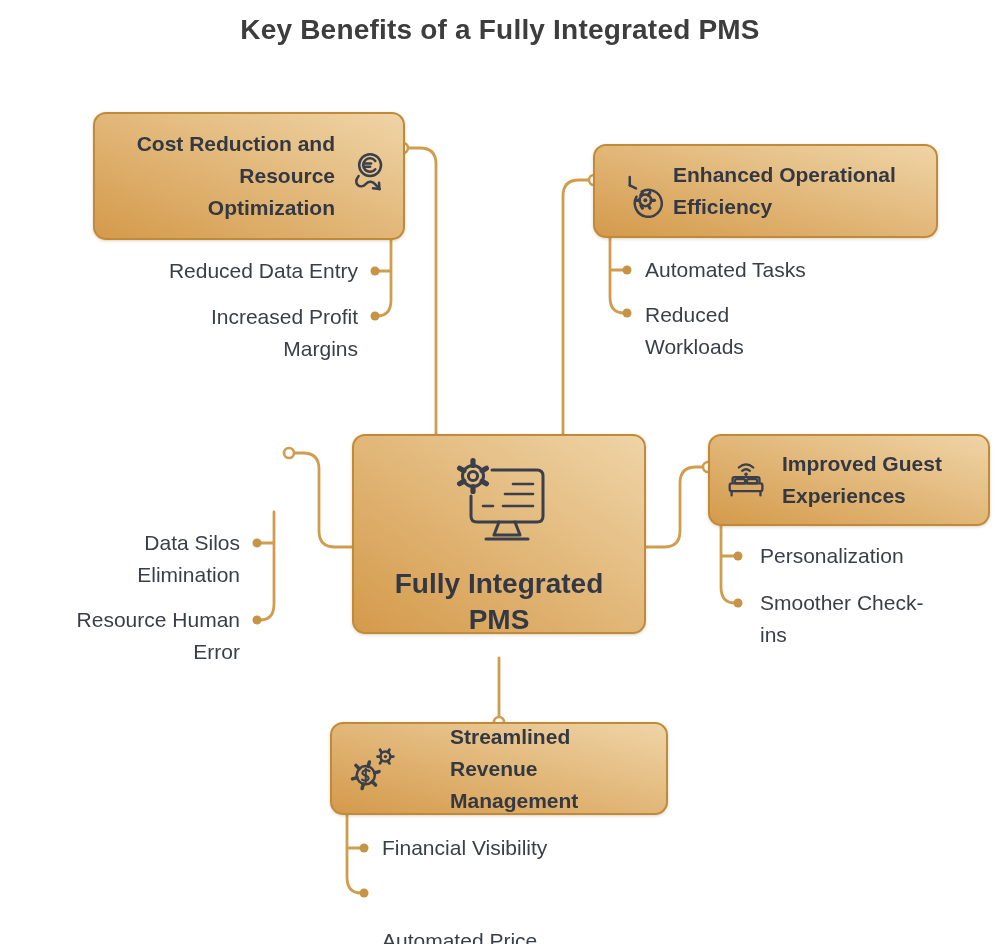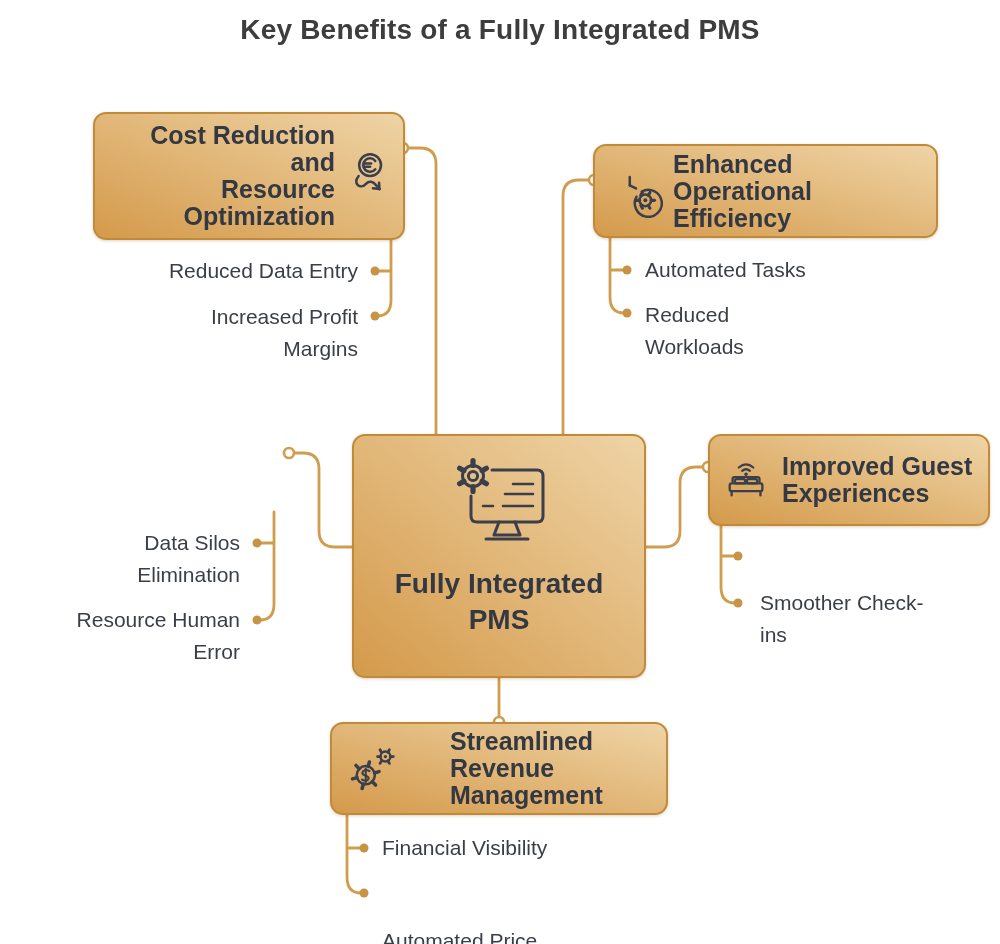--- a/index.html
+++ b/index.html
@@ -13,21 +13,21 @@
   }
   #connector-layer{position:absolute;left:0;top:0;z-index:0;}
   .node{
     position:absolute;z-index:1;box-sizing:border-box;
     border:2px solid #c08a38;border-radius:13px;
     background:linear-gradient(to top right,#d49a4b,#efd4a6);
     display:flex;align-items:center;
     box-shadow:0 1px 3px rgba(120,80,20,.25);
   }
   .node .ttl{
-    font-weight:bold;font-size:25px;line-height:27px;color:#343842;
+    font-weight:bold;font-size:21px;line-height:32px;color:#343842;
     white-space:pre-line;
   }
   .node svg{flex-shrink:0;display:block;}
   .t-right{flex-direction:row;justify-content:flex-end;text-align:right;gap:8px;}
   .t-left{flex-direction:row;justify-content:flex-start;text-align:left;gap:10px;}
   #node-center{
     flex-direction:column;justify-content:flex-start;text-align:center;
     padding-top:18px;gap:8px;
   }
   #node-center .ttl{font-size:28px;line-height:36px;}
@@ -72,21 +72,21 @@
     </g>
     <g fill="#ffffff" stroke="#d09d4e" stroke-width="2.6">
       <circle cx="403" cy="148" r="5"></circle>
       <circle cx="594" cy="180" r="5"></circle>
       <circle cx="289" cy="453" r="5"></circle>
       <circle cx="708" cy="467" r="5"></circle>
       <circle cx="499" cy="722" r="5"></circle>
     </g>
   </svg>
 
-  <div id="node-center" class="node" style="left:352px;top:434px;width:294px;height:244px;">
+  <div id="node-center" class="node" style="left:352px;top:434px;width:294px;height:200px;">
     <svg class="icon" width="126" height="104" viewBox="0 0 126 104">
 
       <g stroke-width="3">
         <path d="M56 16 H101 Q107 16 107 22 V62 Q107 68 101 68 H41 Q35 68 35 62 V42"></path>
         <path d="M63 68 L58 81 H84 L79 68"></path>
         <path d="M50 85 H92"></path>
       </g>
       <g stroke-width="2.6">
         <path d="M77 30 H97"></path>
         <path d="M69 40 H97"></path>
@@ -165,20 +165,21 @@
       <path d="M11 25 V22 Q11 20 13 20 H37 Q39 20 39 22 V25"></path>
       <rect x="13.5" y="22" width="10.5" height="4.5" rx="1.5"></rect>
       <rect x="26" y="22" width="10.5" height="4.5" rx="1.5"></rect>
       <rect x="8" y="26.5" width="34" height="8" rx="2"></rect>
       <path d="M10 34.5 V39"></path>
         <path d="M40 34.5 V39"></path>
     </svg>
     <div class="ttl">Improved Guest
 Experiences</div>
   </div>
+  <div class="sub" style="left:760px;top:540px;">Personalization</div>
   <div class="sub" style="left:760px;top:587px;">Smoother Check-
 ins</div>
 
   <div class="node t-left" style="left:330px;top:722px;width:338px;height:93px;padding:0 12px;gap:48px;">
     <svg class="icon" width="58" height="52" viewBox="0 0 56 50" stroke-width="2.4">
       <circle cx="21" cy="31" r="8.8"></circle>
       <g stroke-width="3.4">
         <path d="M29.5 28.7 L33.8 27.5"></path>
           <path d="M12.5 33.3 L8.2 34.5"></path>
         <path d="M23.3 22.5 L24.5 18.2"></path>

